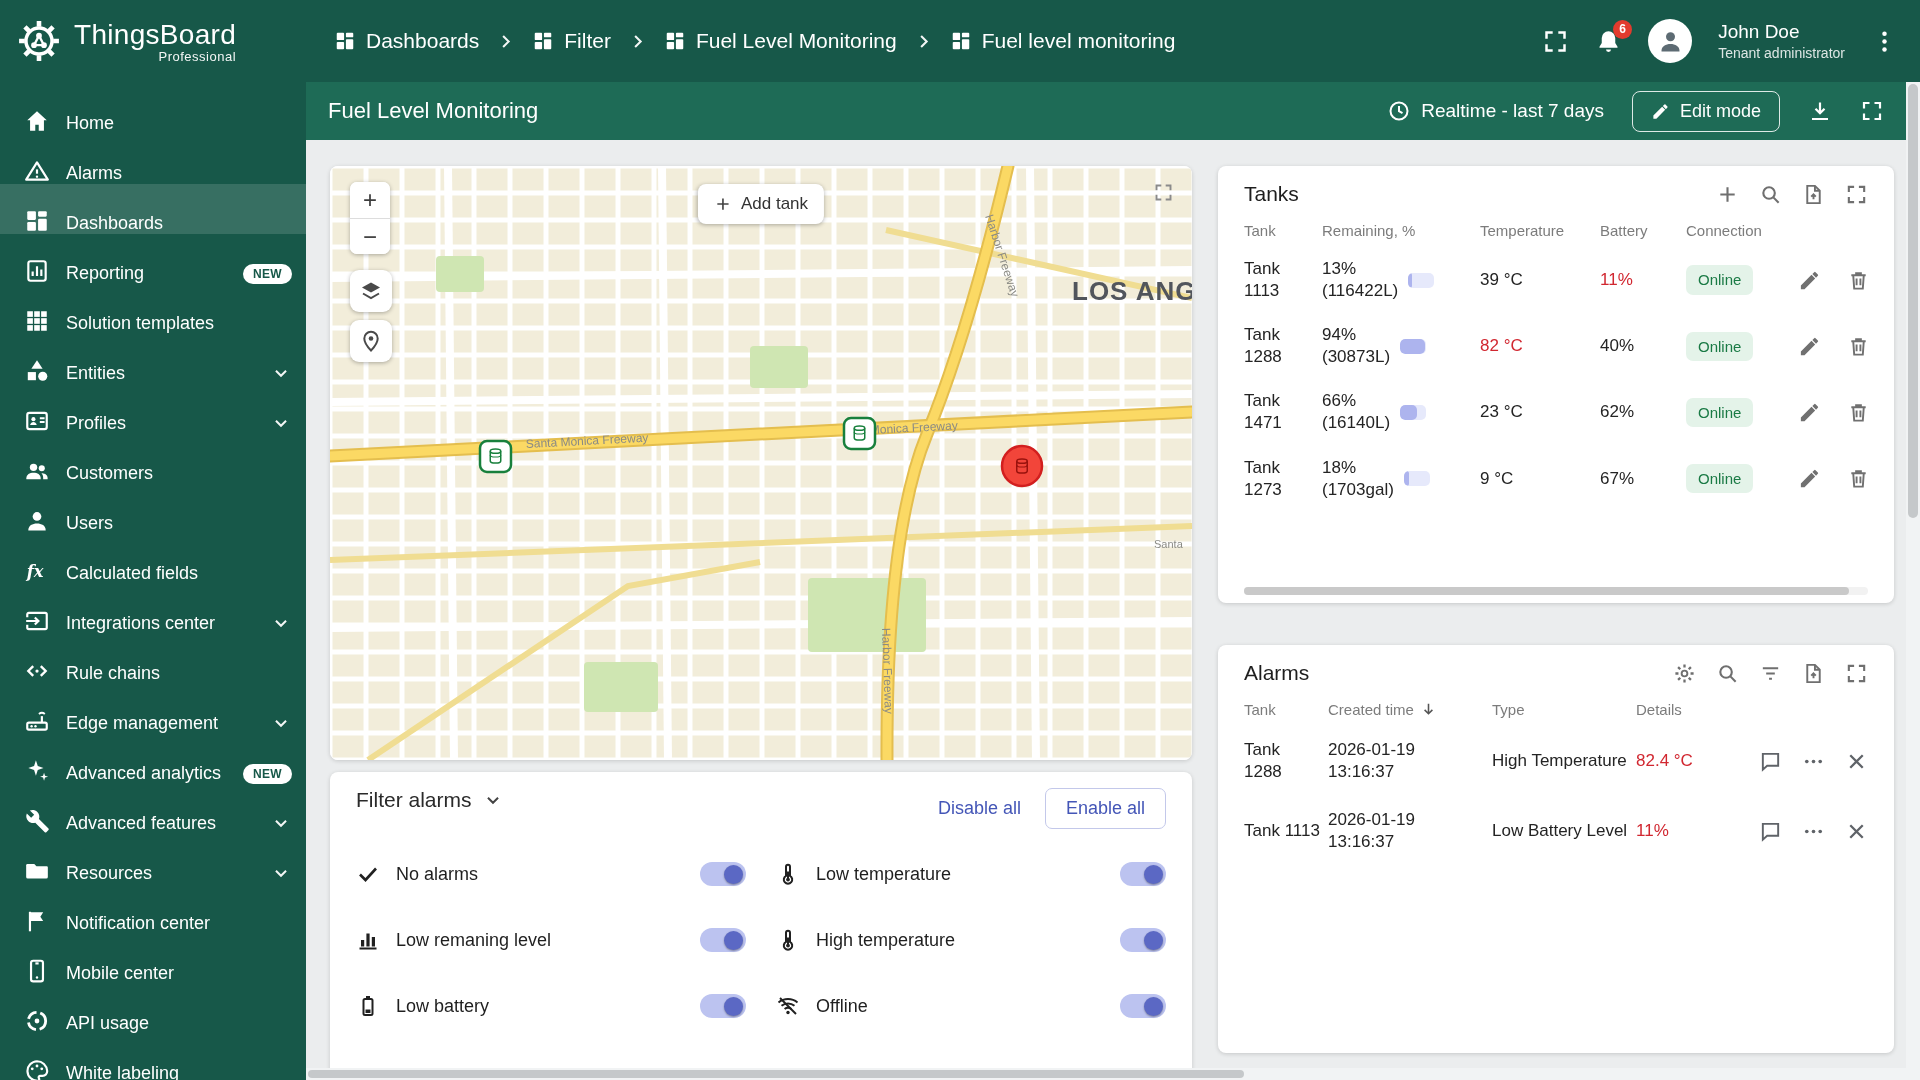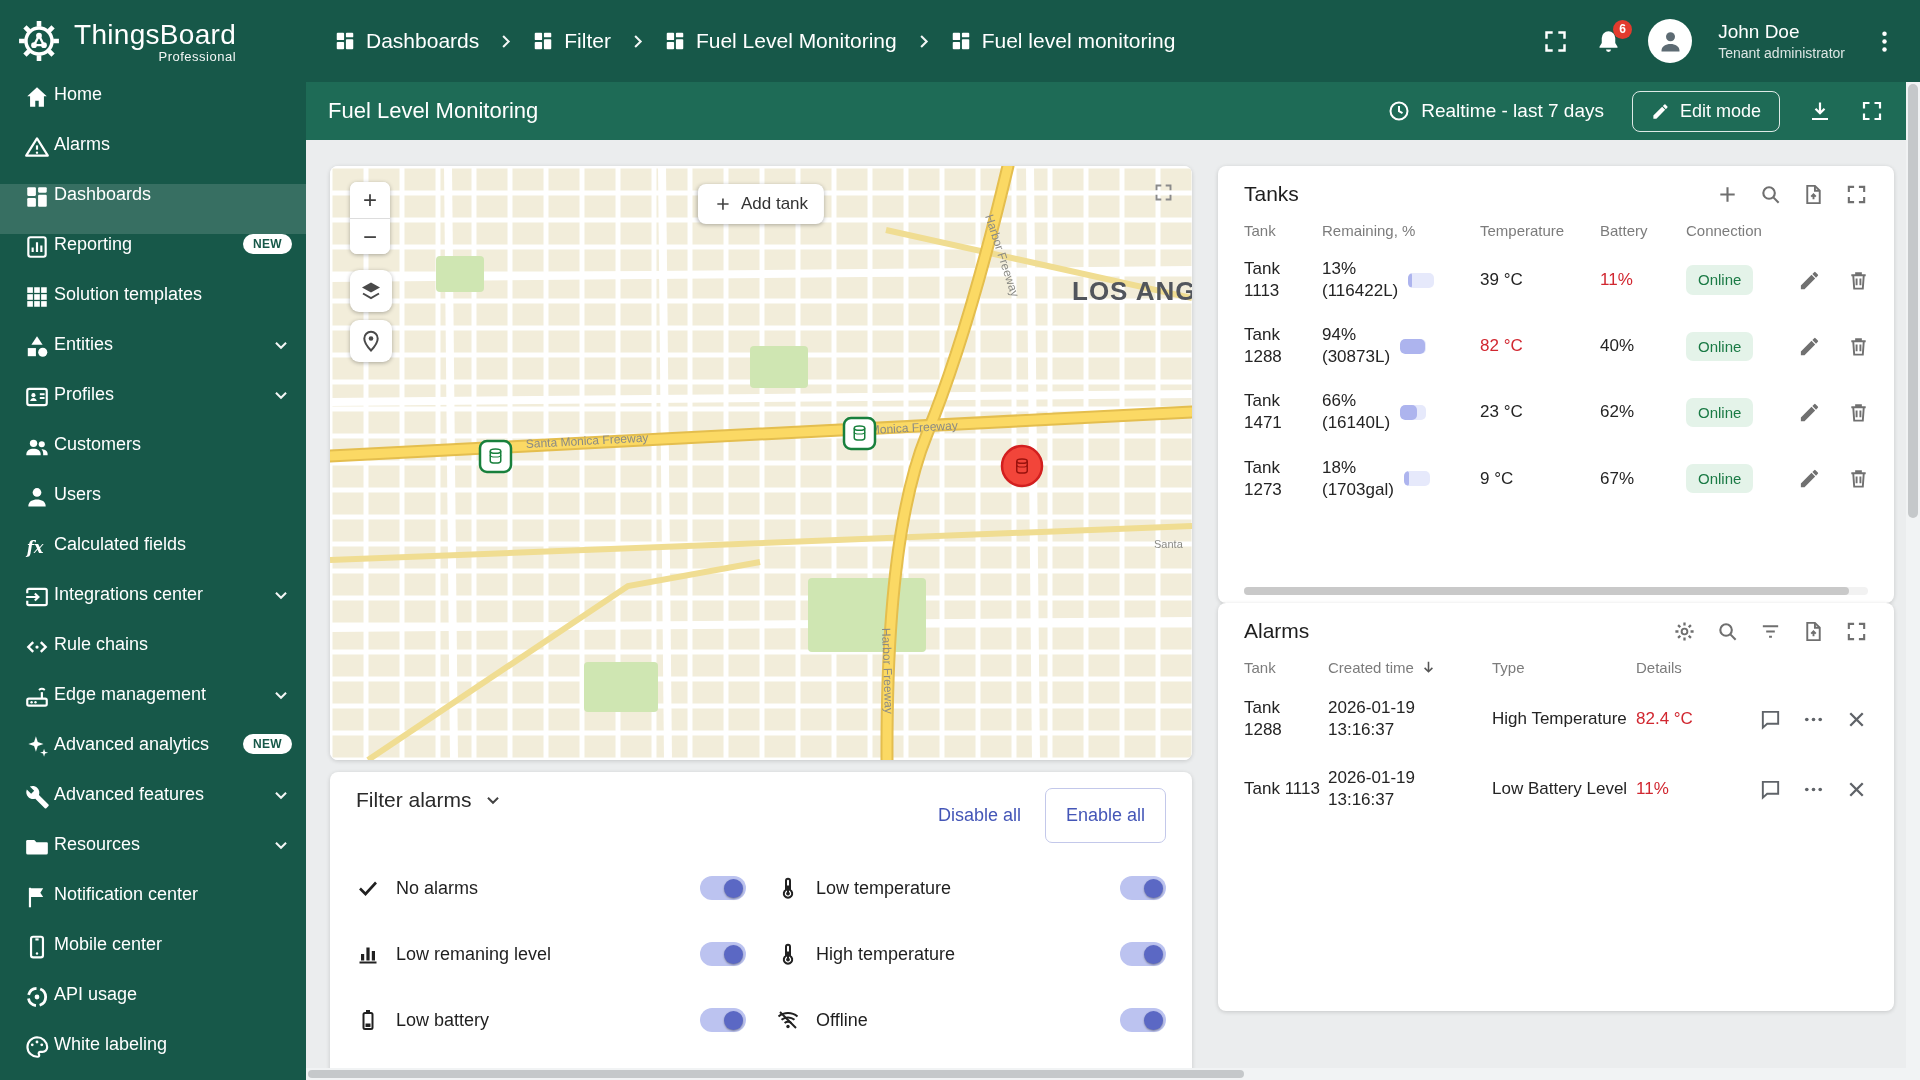--- a/index.html
+++ b/index.html
@@ -35,40 +35,40 @@
   .badge{position:absolute;top:-8px;right:-10px;background:#e23b2e;color:#fff;font-size:12px;font-weight:bold;min-width:19px;height:19px;border-radius:10px;display:flex;align-items:center;justify-content:center;padding:0 4px}
   .avatar{width:44px;height:44px;border-radius:50%;background:#fff;display:flex;align-items:center;justify-content:center;color:#5d6b73;cursor:pointer}
   .av-ic{width:27px;height:27px}
   .userbox{display:flex;flex-direction:column;line-height:1.3}
   .uname{font-size:19px}
   .urole{font-size:14px;opacity:.85}
 
   
   .shell{display:flex;height:998px}
   .sidebar{width:306px;flex:none;background:var(--green-dark);color:#fff;overflow:hidden;padding-top:2px}
-  .sb-item{height:50px;display:flex;align-items:flex-start;gap:4px;padding:0 14px 0 24px;cursor:pointer;font-size:18px;font-weight:500}
+  .sb-item{height:50px;display:flex;align-items:flex-end;gap:16px;padding:0 14px 0 24px;cursor:pointer;font-size:18px;font-weight:500}
   .sb-item.active{background:rgba(255,255,255,.14)}
   .sb-ic{width:26px;height:26px}
   .sb-label{flex:1;white-space:nowrap;overflow:hidden}
   .sb-badge{background:#fff;color:var(--green-dark);font-size:12px;font-weight:bold;padding:3px 10px;border-radius:10px;letter-spacing:.3px}
   .sb-chev{width:22px;height:22px;opacity:.95}
 
   
   .main{flex:1;display:flex;flex-direction:column;background:var(--page);margin-right:14px;overflow:hidden}
   .toolbar{height:58px;background:var(--green-mid);display:flex;align-items:center;color:#fff;padding:0 22px;flex:none}
   .tb-title{font-size:22px;font-weight:500}
   .tb-right{margin-left:auto;display:flex;align-items:center;gap:28px}
   .timewin{display:flex;align-items:center;gap:10px;font-size:19px;cursor:pointer}
   .tb-ic{width:24px;height:24px;cursor:pointer}
   .edit-btn{display:flex;align-items:center;gap:10px;background:transparent;border:1px solid rgba(255,255,255,.85);border-radius:8px;color:#fff;font-size:18px;padding:9px 18px;cursor:pointer}
   .btn-ic{width:19px;height:19px}
 
   .content{flex:1;display:flex;gap:26px;padding:26px 12px 0 24px;overflow:hidden}
   .col-left{width:862px;flex:none;display:flex;flex-direction:column;gap:12px}
-  .col-right{flex:1;display:flex;flex-direction:column;min-width:0}
+  .col-right{flex:1;display:flex;flex-direction:column;gap:42px;min-width:0}
   .card{background:#fff;border-radius:8px;box-shadow:0 1px 4px rgba(0,0,0,.16)}
 
   
   .map-card{height:594px;position:relative;overflow:hidden}
   .map-svg{position:absolute;inset:0;width:100%;height:100%;cursor:grab}
   .zoomctl{position:absolute;left:20px;top:16px;width:40px;background:#fff;border-radius:7px;box-shadow:0 1px 4px rgba(0,0,0,.3);overflow:hidden}
   .zbtn{display:block;width:40px;height:36px;background:#fff;border:none;font-size:24px;color:#3c3c3c;cursor:pointer;line-height:1}
   .zb2{border-top:1px solid #ddd}
   .mapbtn{position:absolute;left:20px;width:42px;height:42px;background:#fff;border:none;border-radius:9px;box-shadow:0 1px 4px rgba(0,0,0,.3);display:flex;align-items:center;justify-content:center;color:#4a4a4a;cursor:pointer}
   .layers{top:104px}
@@ -109,21 +109,21 @@
   .a-details{color:var(--red)}
   .a-actions{display:flex;justify-content:flex-end;gap:20px;color:#5f6368}
 
   
   .filter-card{flex:1;padding:16px 26px;display:flex;flex-direction:column;overflow:hidden}
   .f-head{display:flex;align-items:flex-start}
   .f-title{display:flex;align-items:center;gap:10px;font-size:21px;color:#2a2a2a;cursor:pointer}
   .f-chev{width:22px;height:22px;color:#444}
   .f-actions{margin-left:auto;display:flex;align-items:center;gap:10px}
   .txt-btn{background:none;border:none;color:var(--indigo);font-size:18px;font-weight:500;padding:9px 14px;border-radius:7px;cursor:pointer}
-  .out-btn{background:#fff;border:1px solid #c3c8ea;color:var(--indigo);font-size:18px;font-weight:500;padding:16px 20px;border-radius:7px;cursor:pointer}
+  .out-btn{background:#fff;border:1px solid #c3c8ea;color:var(--indigo);font-size:18px;font-weight:500;padding:9px 20px;border-radius:7px;cursor:pointer}
   .f-grid{display:grid;grid-template-columns:1fr 1fr;column-gap:30px;margin-top:12px}
   .f-row{display:flex;align-items:center;gap:16px;height:66px;font-size:18px;color:#1f1f1f}
   .f-ic{width:24px;height:24px;color:#212121}
   .f-label{flex:1}
   .toggle{position:relative;width:46px;height:24px;border-radius:12px;background:#bcc3f0;display:inline-block;cursor:pointer;flex:none}
   .toggle .knob{position:absolute;top:2.5px;left:3px;width:19px;height:19px;border-radius:50%;background:#5b68c4;box-shadow:0 1px 2px rgba(0,0,0,.35)}
   .toggle.on .knob{left:auto;right:3px}
 
   
   .vscroll{position:fixed;top:82px;right:0;bottom:12px;width:14px;background:#f1f3f4}

